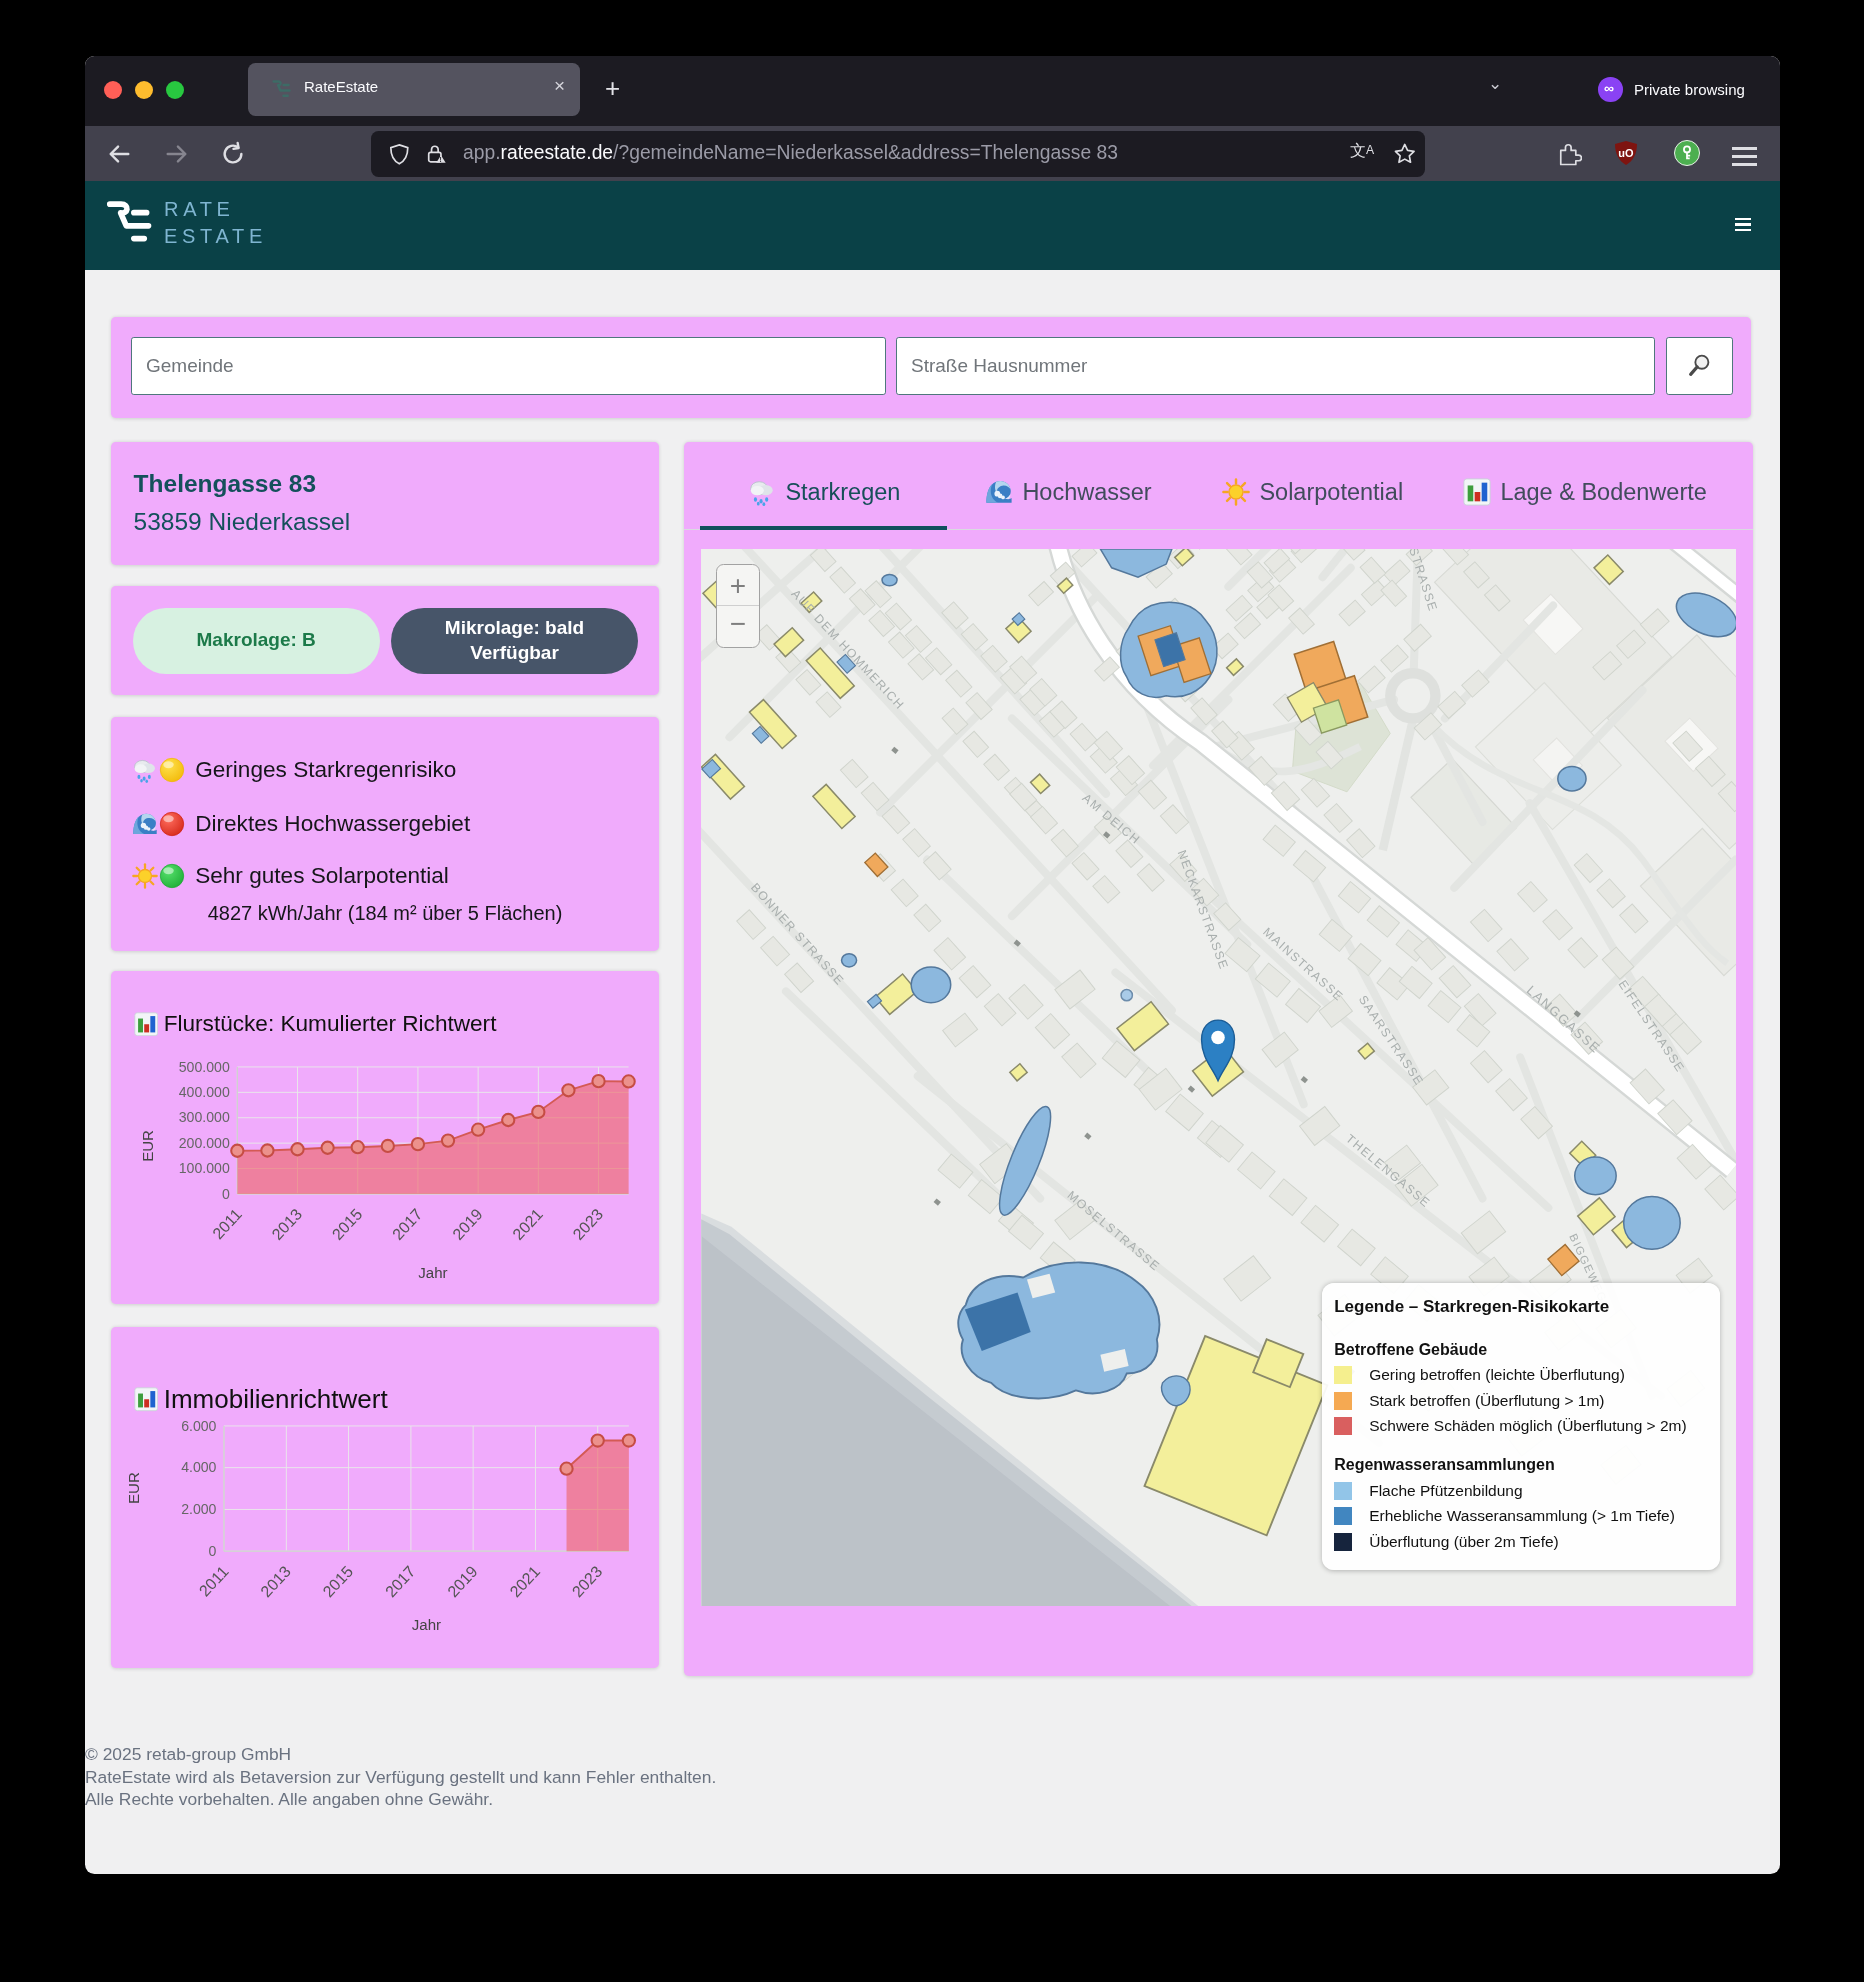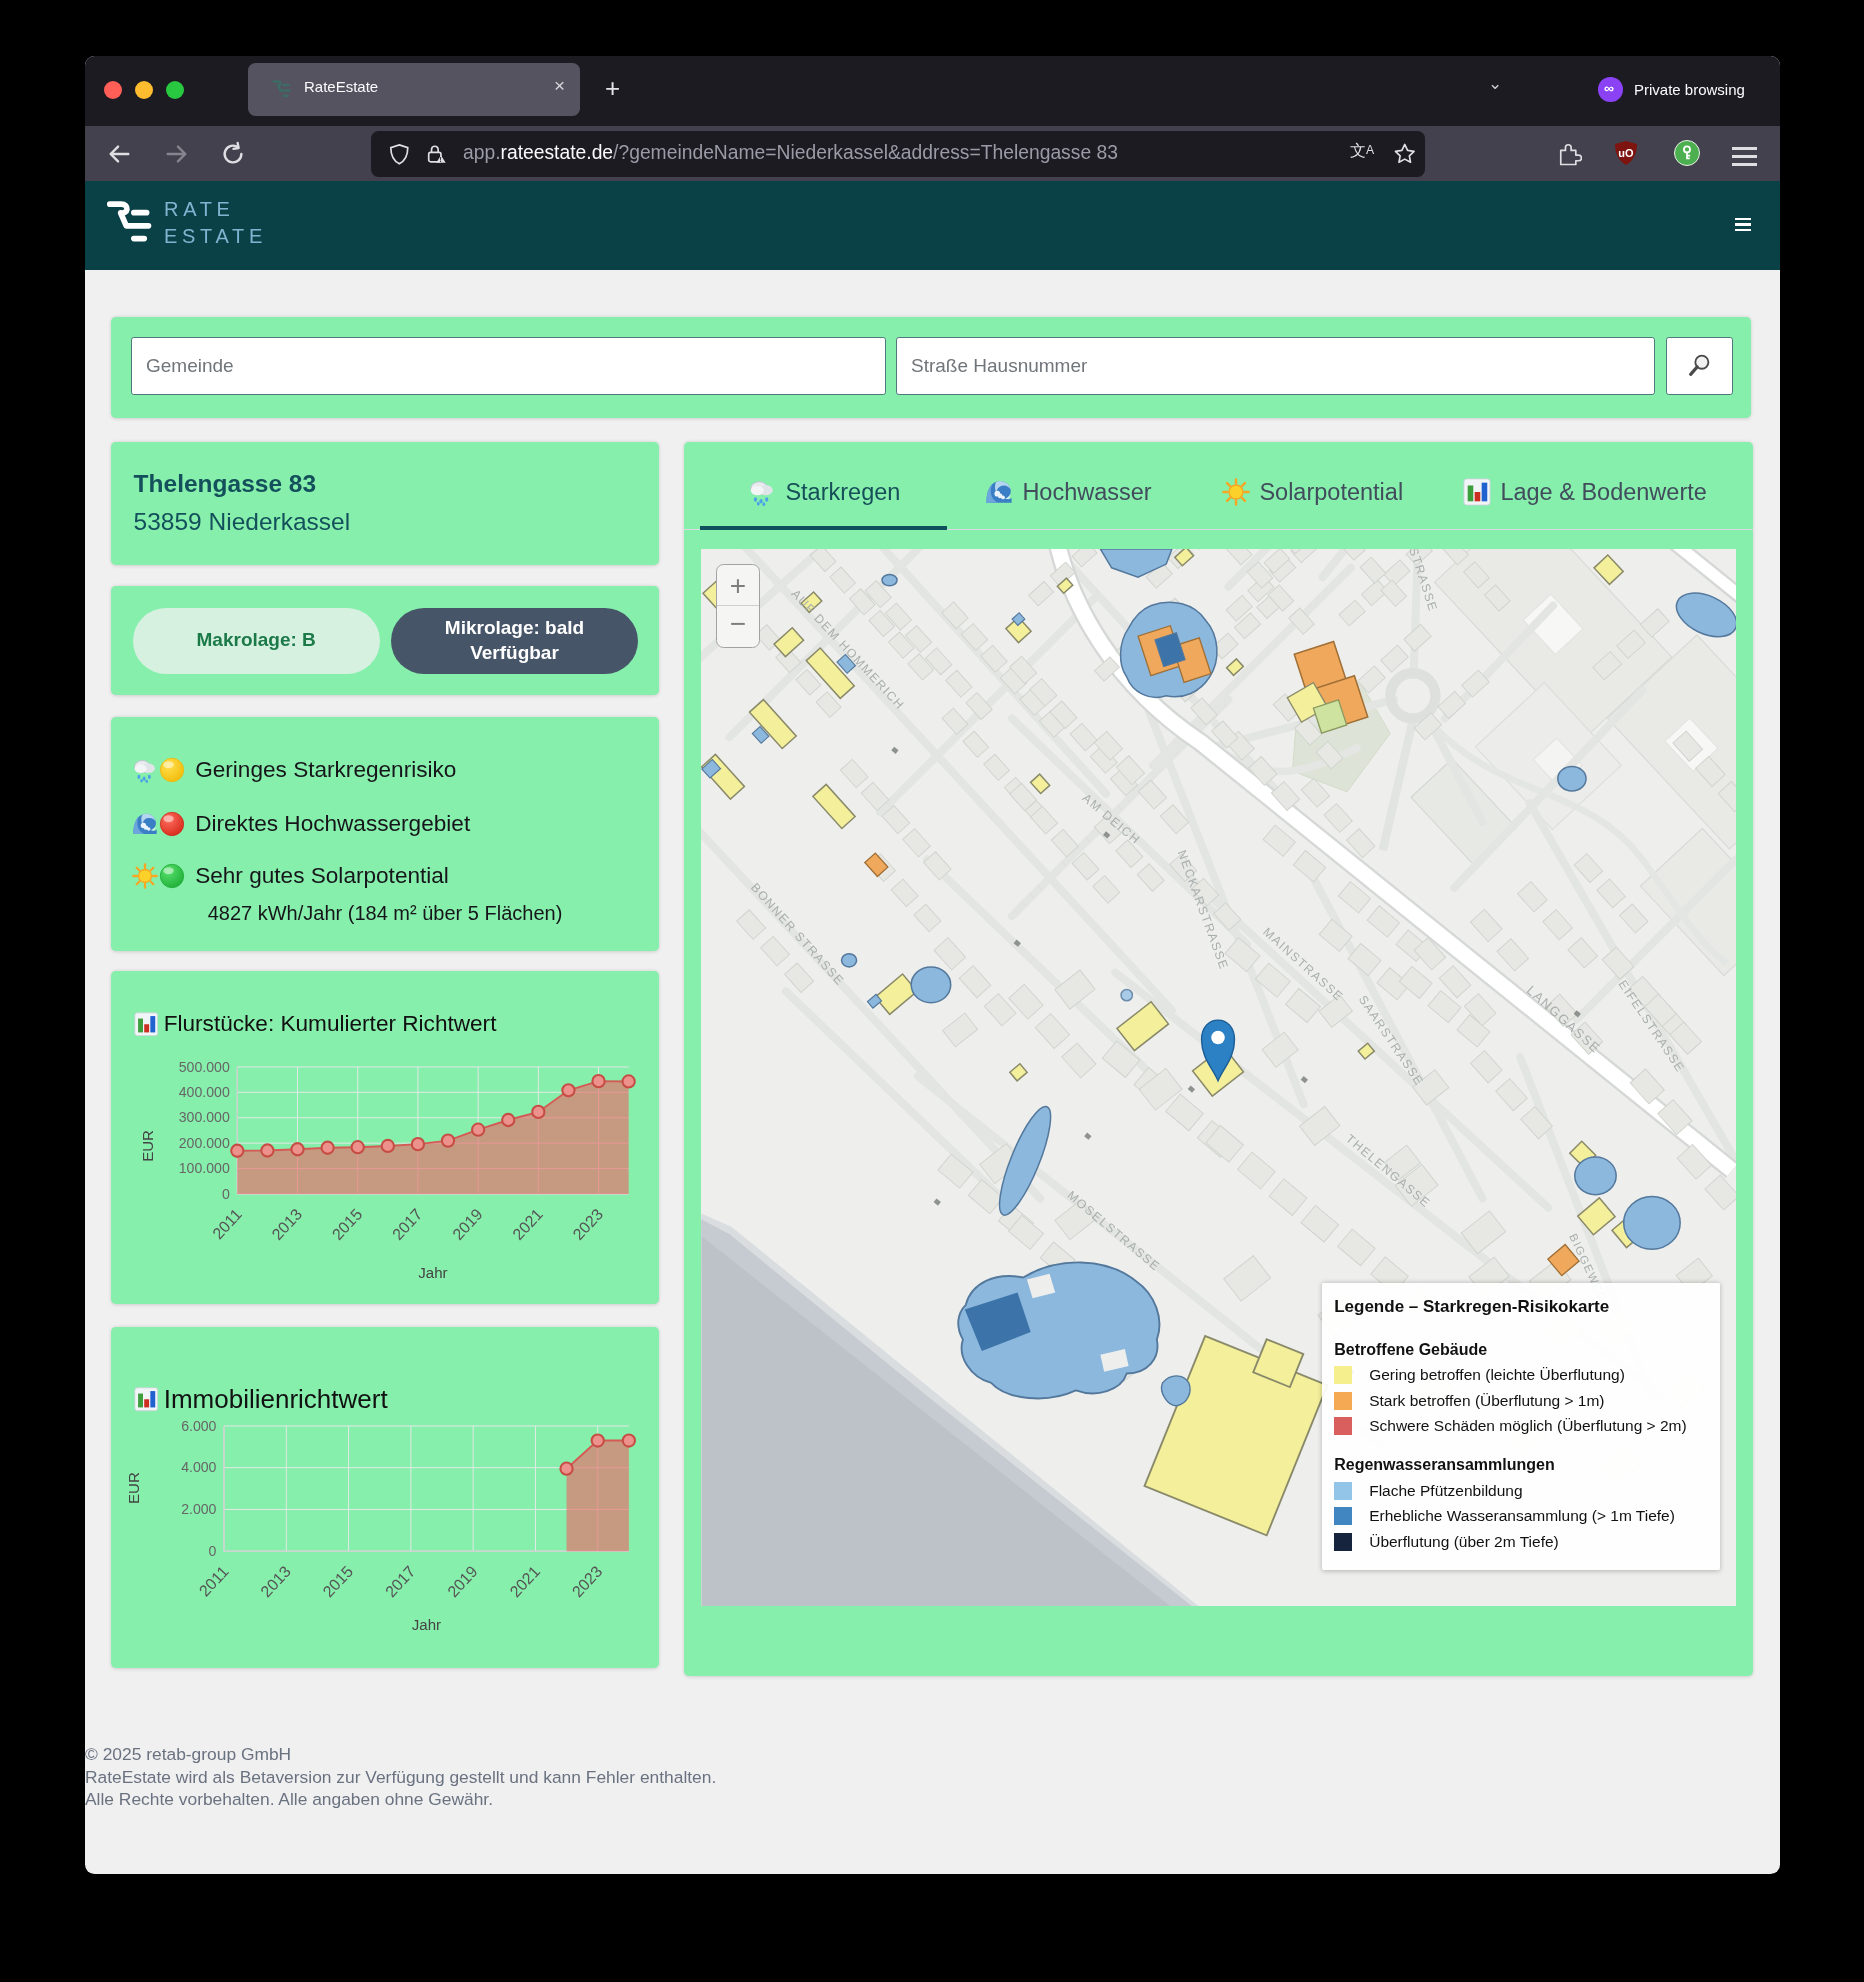--- a/index.html
+++ b/index.html
@@ -3,21 +3,21 @@
 * { margin:0; padding:0; box-sizing:border-box; }
 body { width:1864px; height:1982px; background:#000; font-family:"Liberation Sans", sans-serif; overflow:hidden; }
 .win { position:absolute; left:85px; top:56px; width:1695px; height:1818px; background:#f0f0f1; border-radius:9.4px; overflow:hidden; }
 .abs { position:absolute; }
 .tabbar { position:absolute; left:0; top:0; width:100%; height:70px; background:#1c1b22; }
 .dot { position:absolute; width:18px; height:18px; border-radius:50%; top:24.5px; }
 .tab { position:absolute; left:163px; top:6.6px; width:332px; height:53px; background:#54535f; border-radius:7.5px; color:#fbfbfe; }
 .navbar { position:absolute; left:0; top:70px; width:100%; height:56px; background:#42414d; }
 .urlbar { position:absolute; left:286px; top:4.7px; width:1054px; height:46px; background:#1c1b22; border-radius:7.5px; color:#9b9ba7; font-size:19.3px; }
 .header { position:absolute; left:0; top:125px; width:100%; height:89px; background:#0a4147; }
-.card { position:absolute; background:#86efac; border-radius:4.7px; box-shadow:0 0.9px 3.8px rgba(0,0,0,0.14); }
+.card { position:absolute; background:#f0abfc; border-radius:4.7px; box-shadow:0 0.9px 3.8px rgba(0,0,0,0.14); }
 .inp { position:absolute; top:20px; height:58px; border:1.9px solid #4f777c; border-radius:2.8px; background:#fff; color:#70757a; font-size:19px; line-height:55px; padding-left:14px; }
 .pill { position:absolute; top:21.7px; height:66px; border-radius:33px; font-size:19px; font-weight:bold; display:flex; align-items:center; justify-content:center; text-align:center; line-height:1.3; }
 .risk { position:absolute; left:21px; display:flex; align-items:center; gap:0.9px; font-size:22.6px; color:#16161a; }
 .tablbl { position:absolute; display:flex; align-items:center; gap:9.4px; white-space:nowrap; }
 .leg-h { font-weight:bold; font-size:16px; color:#111; }
 .leg-row { display:flex; align-items:center; gap:17px; margin-top:7.5px; font-size:15.5px; color:#111; }
 .leg-sw { width:18px; height:18px; flex:0 0 18px; }
 .ftr { position:absolute; width:100%; text-align:left; color:#6a7280; font-size:17.4px; }
 svg { display:block; }
 </style></head><body>
@@ -712,21 +712,21 @@
           <text x="0" y="0" transform="translate(752,0) rotate(72)" font-size="13" letter-spacing="1.5" fill="#a9afae" font-family="Liberation Sans, sans-serif">STRASSE</text>
           <g transform="translate(549,565)">
 <path d="M0,0 C-6,-14 -17.5,-24 -17.5,-44 C-17.5,-57 -9.5,-64.5 0,-64.5 C9.5,-64.5 17.5,-57 17.5,-44 C17.5,-24 6,-14 0,0 Z" fill="#2c80c4" stroke="#1c5d96" stroke-width="1.5"></path>
 <circle cx="0" cy="-46" r="7.2" fill="#ffffff"></circle>
 </g>
         </svg>
       <div class="abs" style="left:15px;top:15px;width:44px;height:84px;background:#f5f5f3;border:1.9px solid #a2a2a2;border-radius:7.5px;filter:blur(0.4px)">
         <div style="height:41px;text-align:center;font-size:28px;color:#7e7e7e;line-height:41px;border-bottom:0.9px solid #cfcfcf">+</div>
         <div style="height:40px;text-align:center;font-size:28px;color:#7e7e7e;line-height:36px">−</div>
       </div>
-      <div class="abs" style="left:621px;top:734px;width:398px;height:287px;background:rgba(255,255,255,0.93);border-radius:2px;box-shadow:0 0.9px 5.6px rgba(0,0,0,0.25);padding:14px 19px 0 12.2px">
+      <div class="abs" style="left:621px;top:734px;width:398px;height:287px;background:rgba(255,255,255,0.93);border-radius:12px;box-shadow:0 0.9px 5.6px rgba(0,0,0,0.25);padding:14px 19px 0 12.2px">
         <div style="font-weight:bold;font-size:17px;color:#111">Legende – Starkregen-Risikokarte</div>
         <div class="leg-h" style="margin-top:23.5px">Betroffene Gebäude</div>
         <div class="leg-row"><div class="leg-sw" style="background:#f5ef8e"></div>Gering betroffen (leichte Überflutung)</div>
         <div class="leg-row"><div class="leg-sw" style="background:#f5a952"></div>Stark betroffen (Überflutung &gt; 1m)</div>
         <div class="leg-row"><div class="leg-sw" style="background:#d95f5f"></div>Schwere Schäden möglich (Überflutung &gt; 2m)</div>
         <div class="leg-h" style="margin-top:21px">Regenwasseransammlungen</div>
         <div class="leg-row"><div class="leg-sw" style="background:#92c5e8"></div>Flache Pfützenbildung</div>
         <div class="leg-row"><div class="leg-sw" style="background:#4186c0"></div>Erhebliche Wasseransammlung (&gt; 1m Tiefe)</div>
         <div class="leg-row"><div class="leg-sw" style="background:#16243d"></div>Überflutung (über 2m Tiefe)</div>
       </div>

